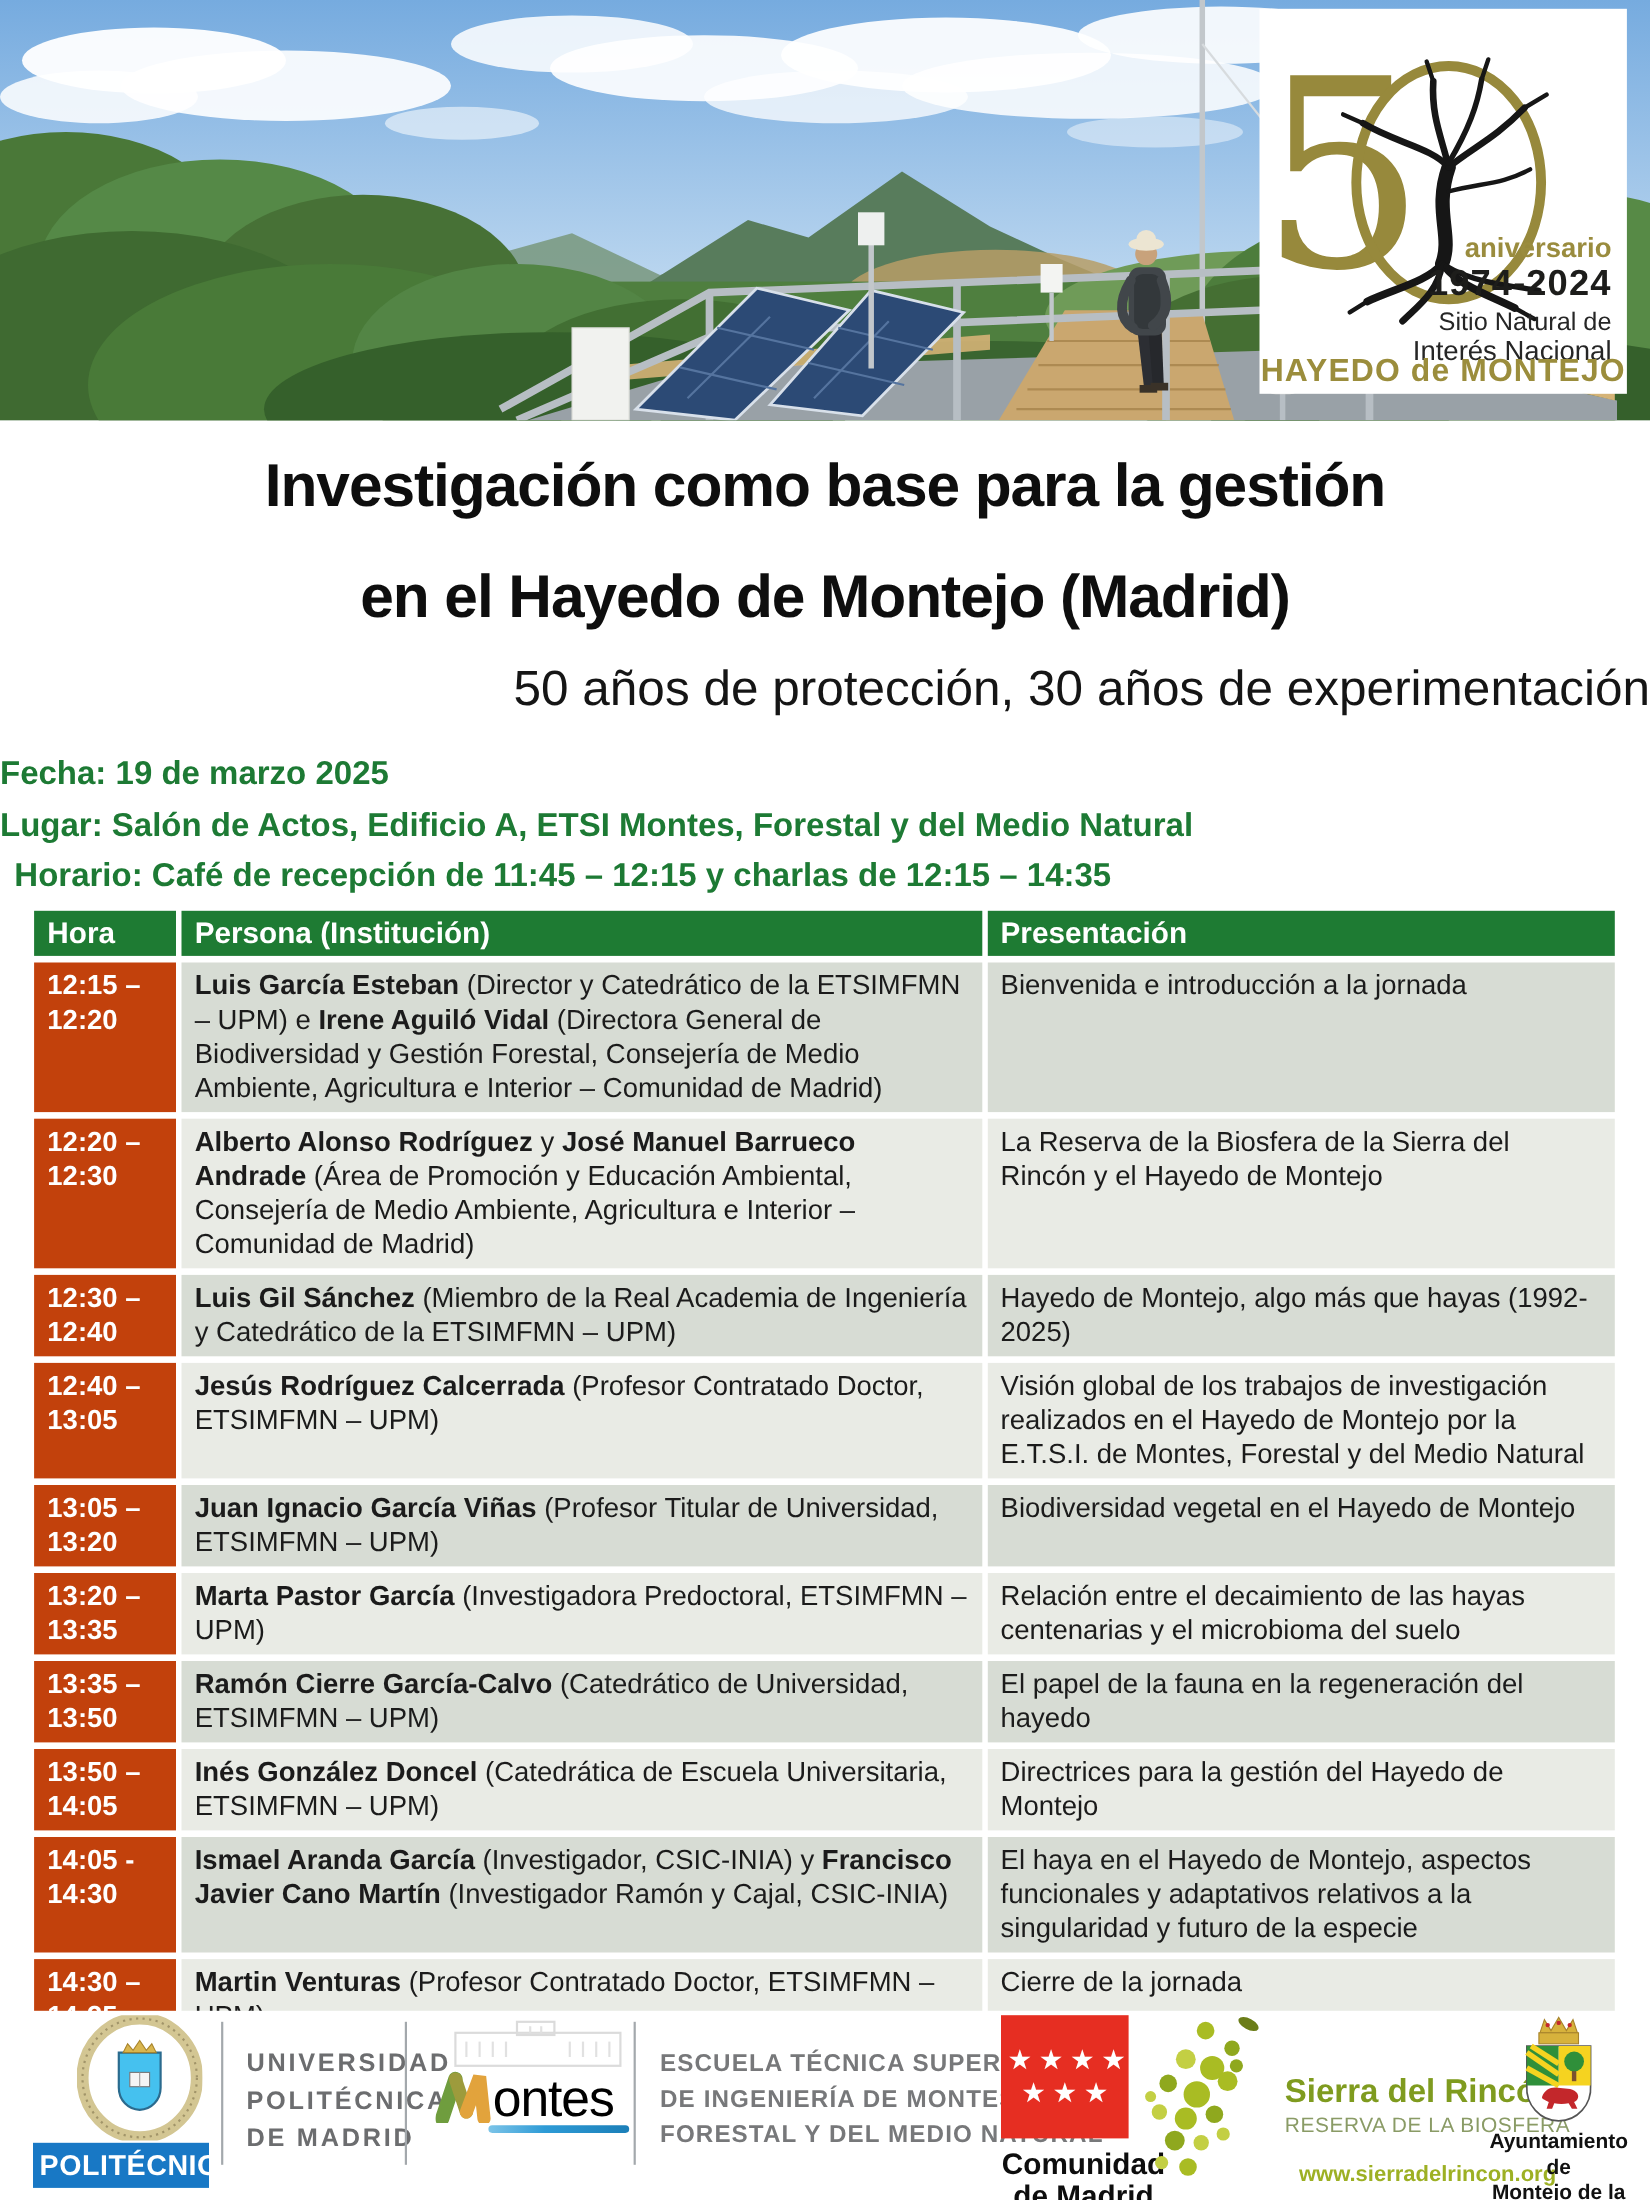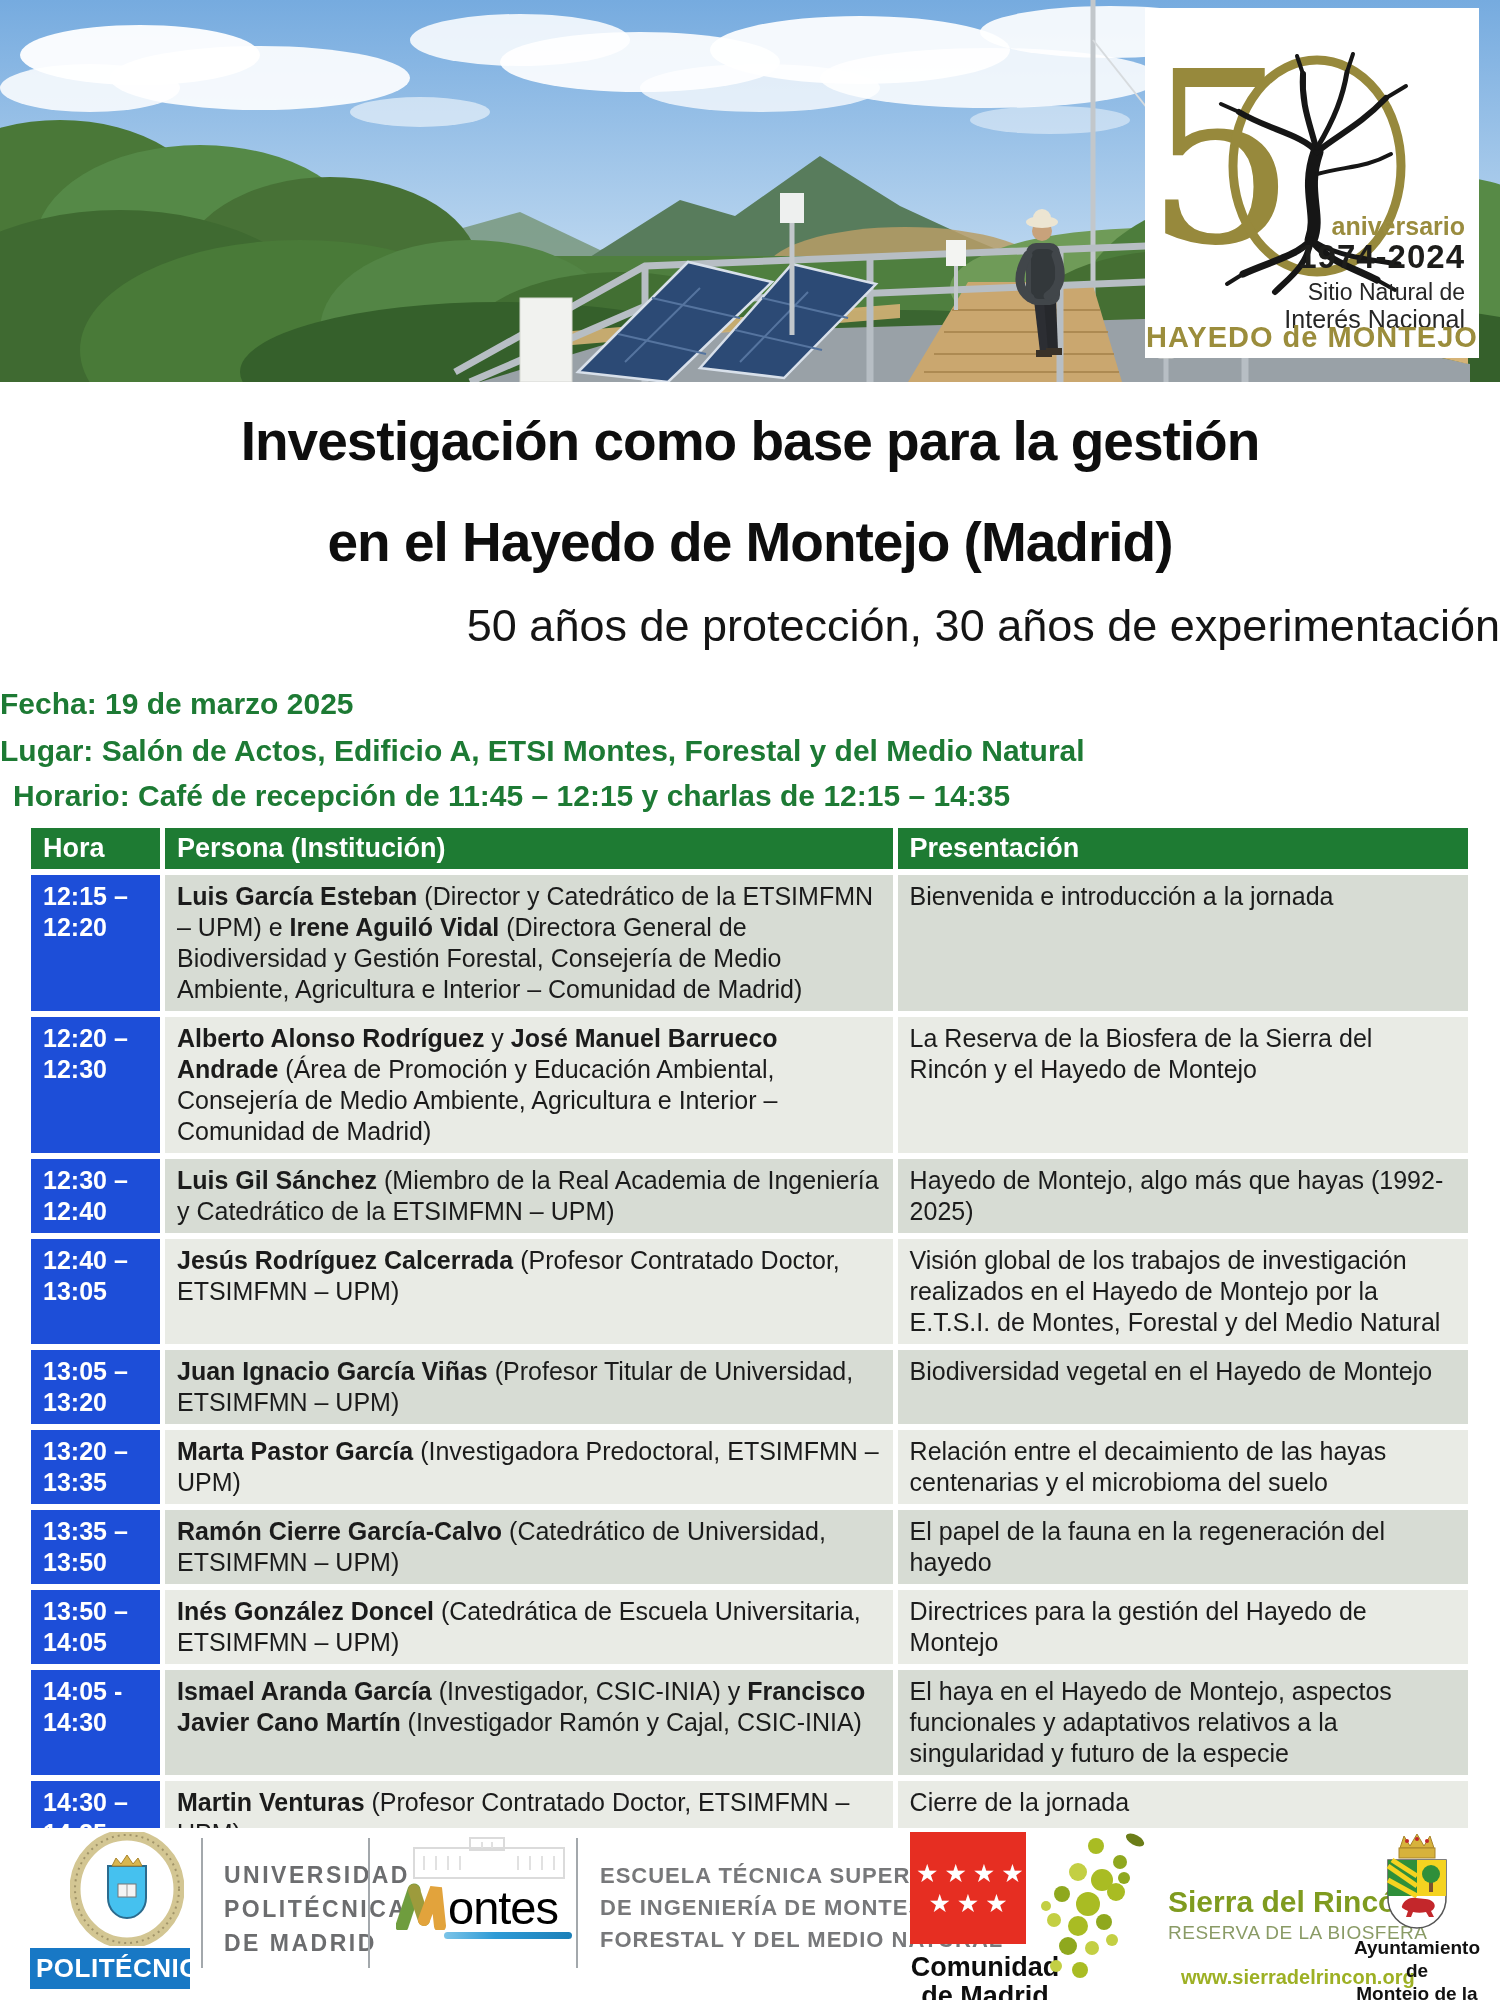--- a/index.html
+++ b/index.html
@@ -48,21 +48,21 @@
     margin:8px 0 0 26px; width:1447px;
     border-collapse:separate; border-spacing:5px 6px; table-layout:fixed;
   }
   col.c-hora { width:128px; } col.c-pers { width:722px; } col.c-pres { width:566px; }
   th {
     background:#1e7b33; color:#fff; font-size:27px; font-weight:700;
     text-align:left; padding:5px 12px; height:38px;
   }
   td { vertical-align:top; font-size:25px; line-height:31px; }
   td.time-cell {
-    background:#1d4ed8; color:#fff; font-weight:700; padding:6px 8px 6px 12px;
+    background:#c2410c; color:#fff; font-weight:700; padding:6px 8px 6px 12px;
   }
   td.persona-cell, td.pres-cell { padding:6px 12px; color:#1b1b1b; }
   tr.row-dark  td.persona-cell, tr.row-dark  td.pres-cell { background:#d7dcd4; }
   tr.row-light td.persona-cell, tr.row-light td.pres-cell { background:#e9ebe5; }
   .bold { font-weight:700; }
   
   .footer {
     position:absolute; left:0; bottom:0; width:1500px; height:172px;
     background:#ffffff; z-index:5;
   }

